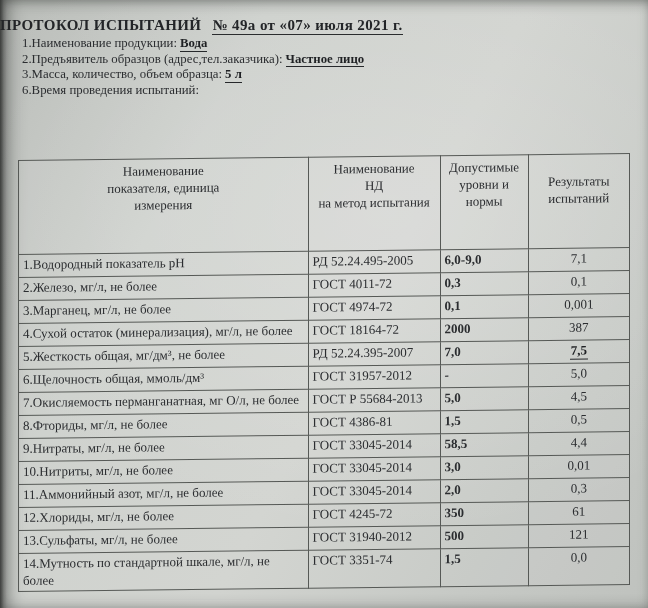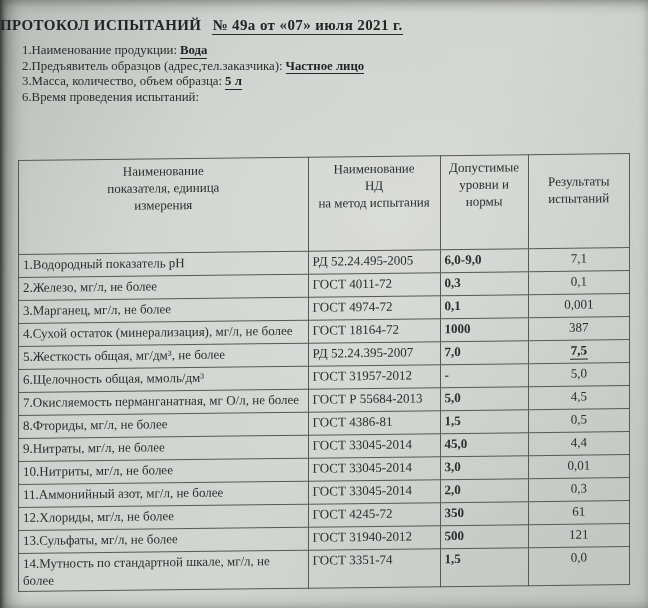--- a/index.html
+++ b/index.html
@@ -45,21 +45,21 @@
     letter-spacing: 0.4px;
     color: #232528;
     white-space: nowrap;
   }
   .title .title-num {
     margin-left: 11px;
     border-bottom: 1.6px solid #2a2c2e;
     padding-bottom: 1px;
   }
   .info {
-    margin: 9px 0 0 22px;
+    margin: 2px 0 0 22px;
     font-size: 12.8px;
     line-height: 15.6px;
     color: #2b2d30;
   }
   .info-value {
     font-weight: 700;
     color: #1f2124;
     border-bottom: 1.5px solid #26282b;
     padding-bottom: 0.5px;
     margin-left: 3px;
@@ -168,21 +168,21 @@
           </tr>
           <tr>
             <td class="c-name">3.Марганец, мг/л, не более</td>
             <td class="c-method">ГОСТ 4974-72</td>
             <td class="c-limit">0,1</td>
             <td class="c-result">0,001</td>
           </tr>
           <tr>
             <td class="c-name">4.Сухой остаток (минерализация), мг/л, не более</td>
             <td class="c-method">ГОСТ 18164-72</td>
-            <td class="c-limit">1000</td>
+            <td class="c-limit">2000</td>
             <td class="c-result">387</td>
           </tr>
           <tr>
             <td class="c-name">5.Жесткость общая, мг/дм³, не более</td>
             <td class="c-method">РД 52.24.395-2007</td>
             <td class="c-limit">7,0</td>
             <td class="c-result"><span class="exceeds">7,5</span></td>
           </tr>
           <tr>
             <td class="c-name">6.Щелочность общая, ммоль/дм³</td>
@@ -198,21 +198,21 @@
           </tr>
           <tr>
             <td class="c-name">8.Фториды, мг/л, не более</td>
             <td class="c-method">ГОСТ 4386-81</td>
             <td class="c-limit">1,5</td>
             <td class="c-result">0,5</td>
           </tr>
           <tr>
             <td class="c-name">9.Нитраты, мг/л, не более</td>
             <td class="c-method">ГОСТ 33045-2014</td>
-            <td class="c-limit">45,0</td>
+            <td class="c-limit">58,5</td>
             <td class="c-result">4,4</td>
           </tr>
           <tr>
             <td class="c-name">10.Нитриты, мг/л, не более</td>
             <td class="c-method">ГОСТ 33045-2014</td>
             <td class="c-limit">3,0</td>
             <td class="c-result">0,01</td>
           </tr>
           <tr>
             <td class="c-name">11.Аммонийный азот, мг/л, не более</td>

